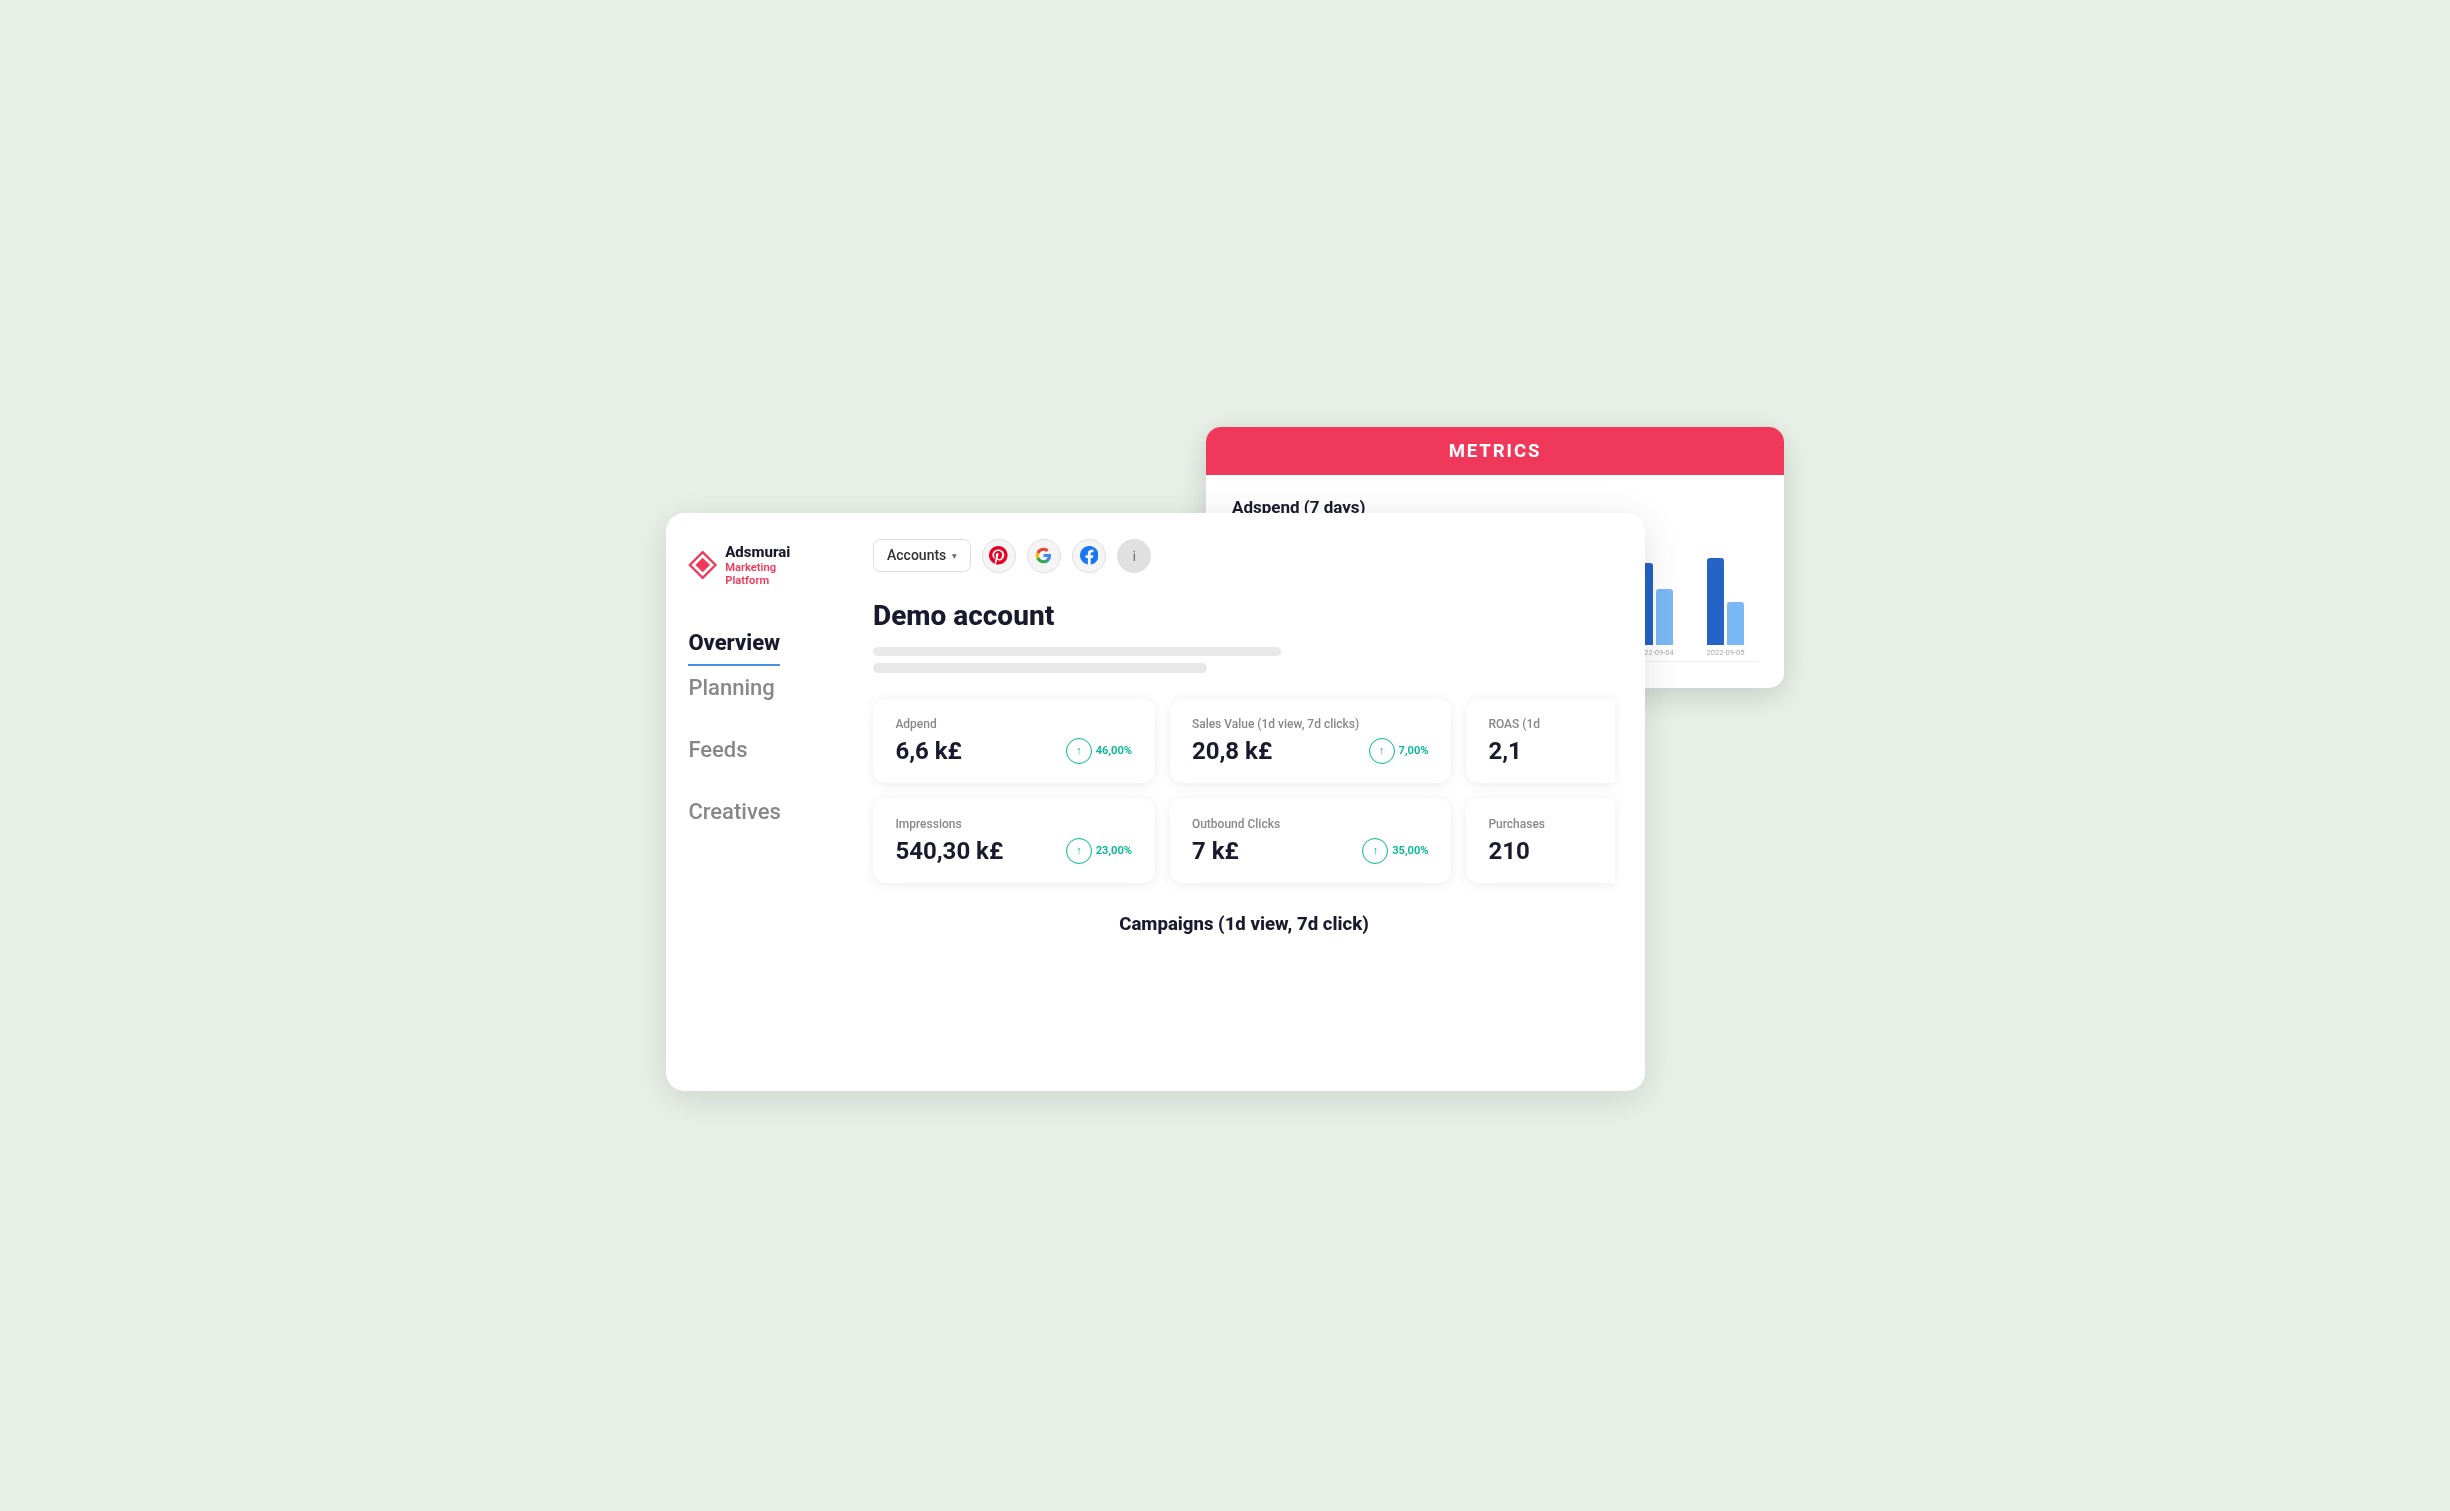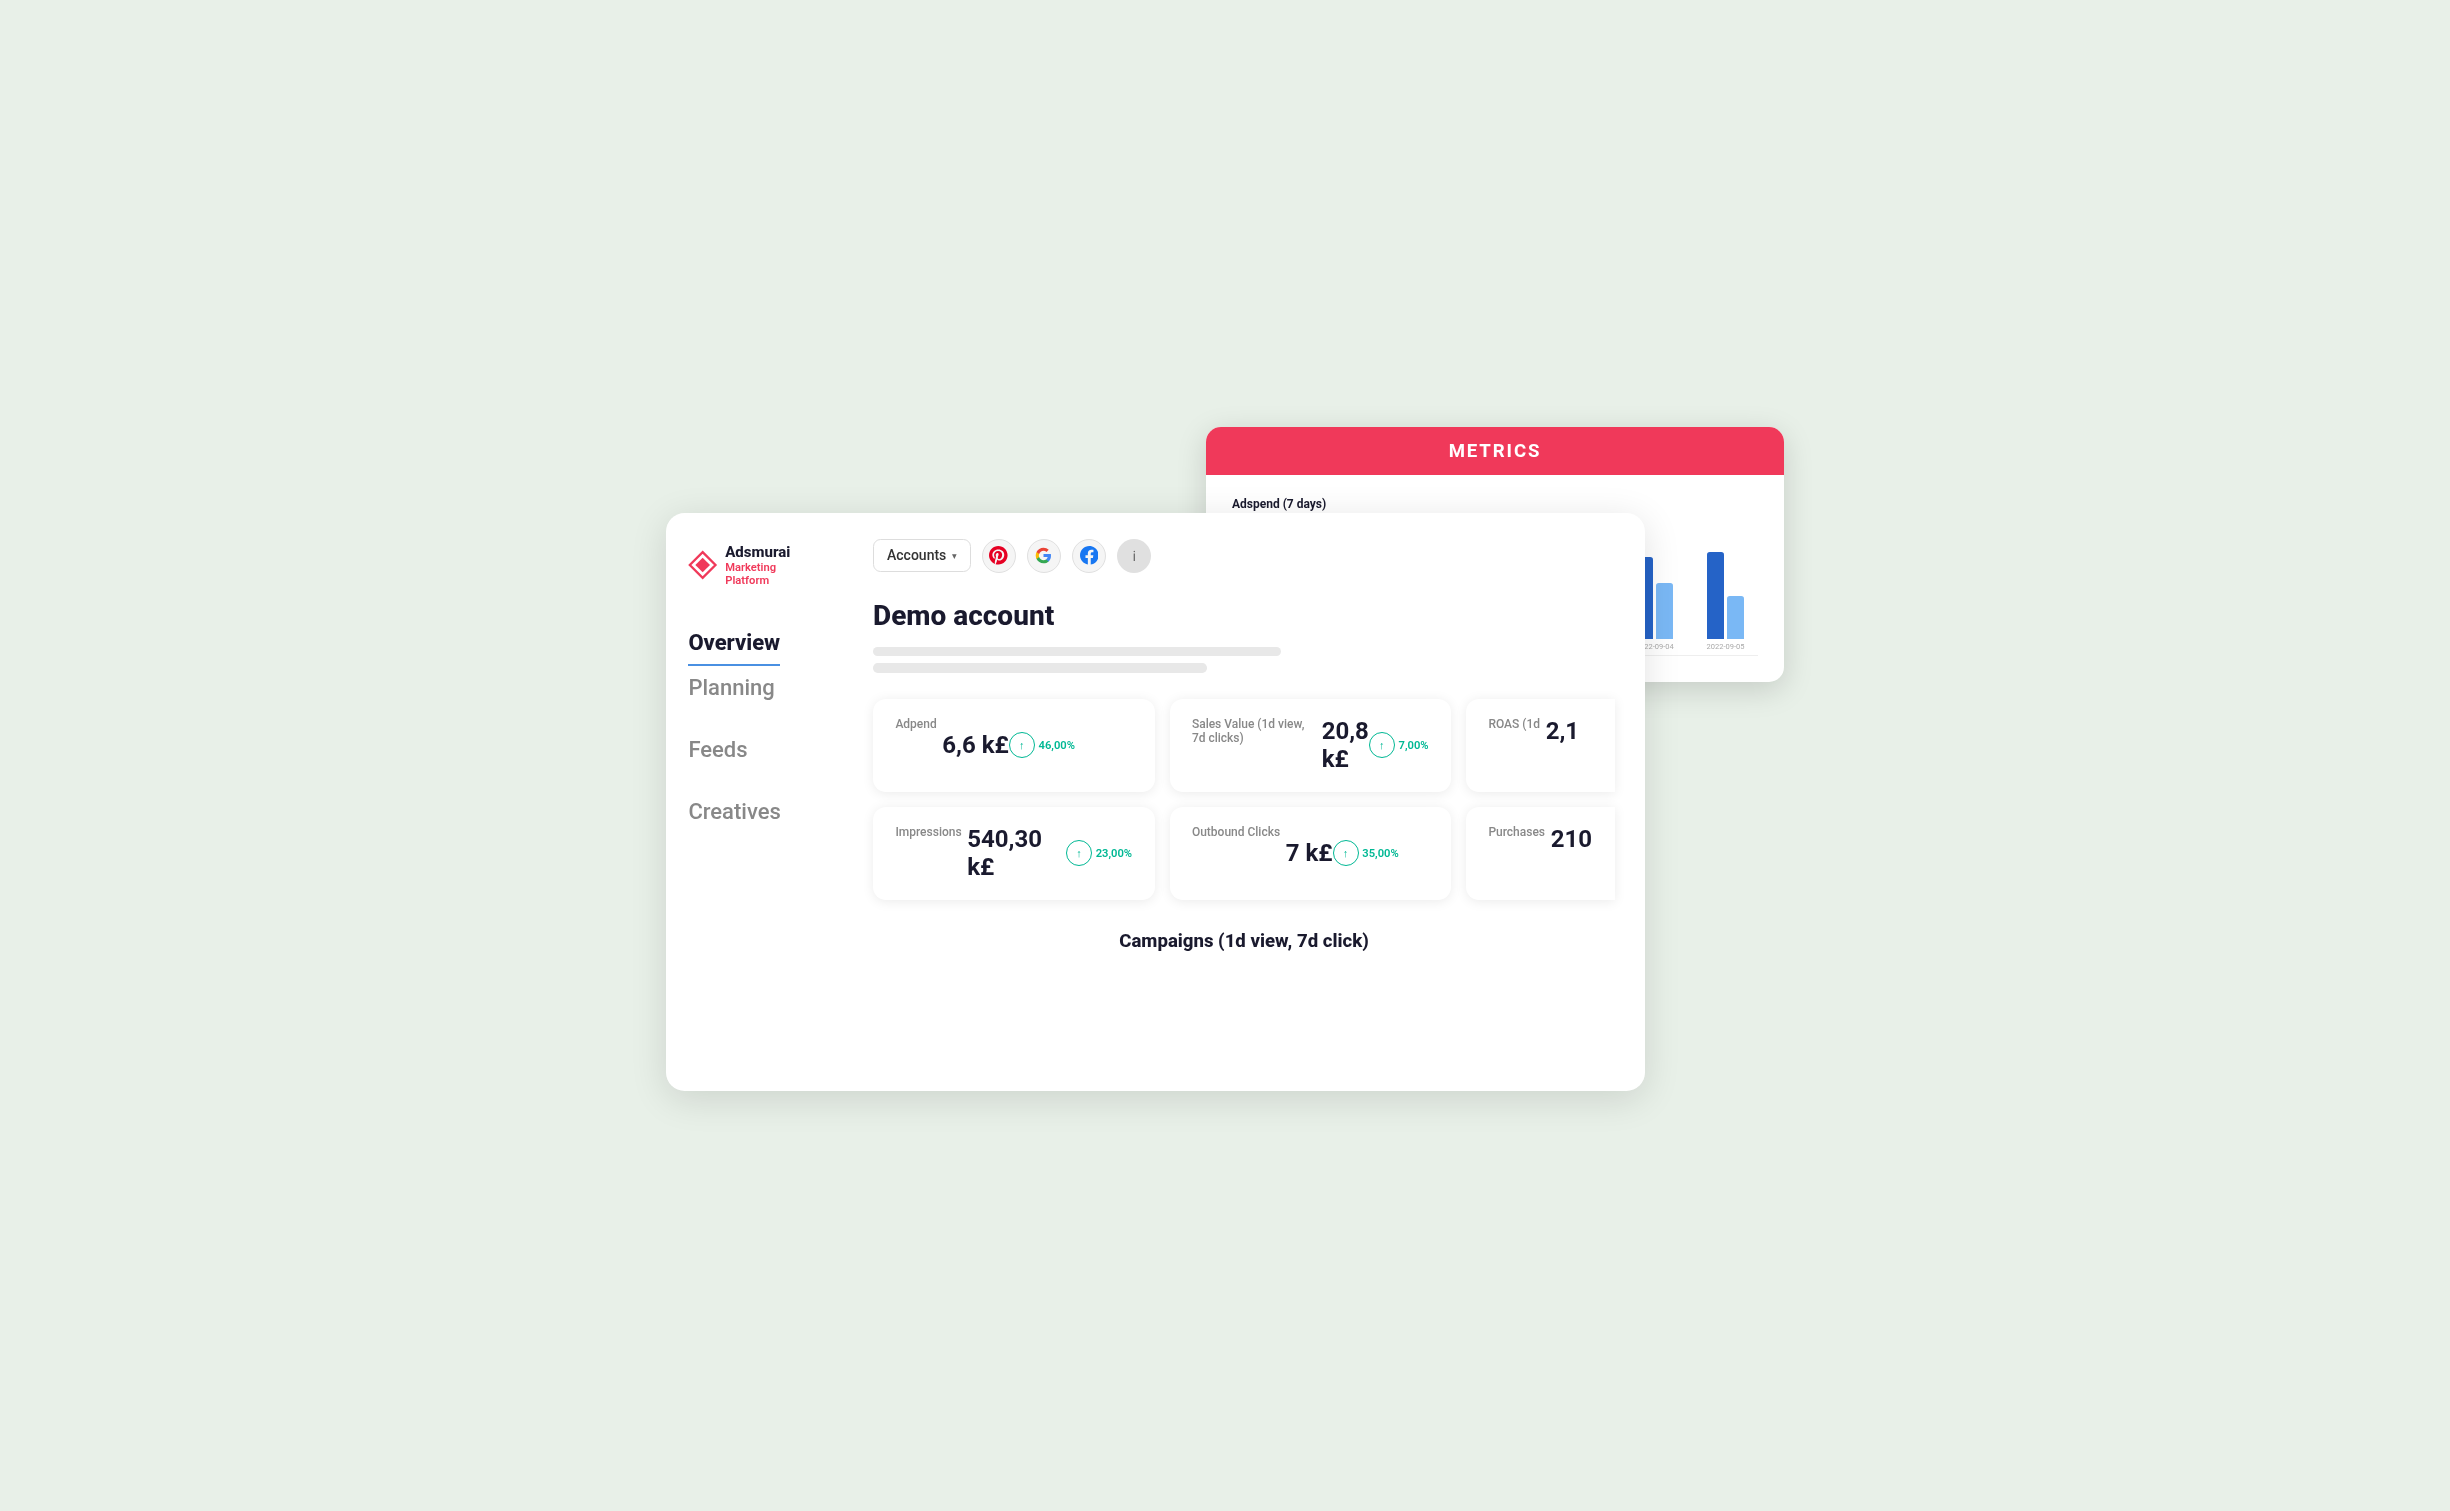--- a/index.html
+++ b/index.html
@@ -40,21 +40,21 @@
       font-size: 18.6px;
       font-weight: 700;
       letter-spacing: 1.9px;
     }
 
     .metrics-body {
       padding: 22.4px 26px 26px;
     }
 
     .metrics-chart-title {
-      font-size: 12px;
+      font-size: 17px;
       font-weight: 700;
       color: #1a1a2e;
       margin-bottom: 15px;
     }
 
     .chart-area {
       height: 130px;
       display: flex;
       align-items: flex-end;
       gap: 7.5px;
@@ -253,20 +253,21 @@
       gap: 15px;
       margin-top: 26px;
     }
 
     .metric-card {
       background: white;
       border-radius: 13px;
       padding: 18.6px 22.4px;
       box-shadow: 0 1.9px 11.2px rgba(0,0,0,0.08);
       display: flex;
+      flex-direction: column;
       gap: 5.6px;
       min-width: 0;
     }
 
     .metric-card.partial {
       border-radius: 13px 0 0 13px;
       min-width: 149px;
     }
 
     .metric-label {

